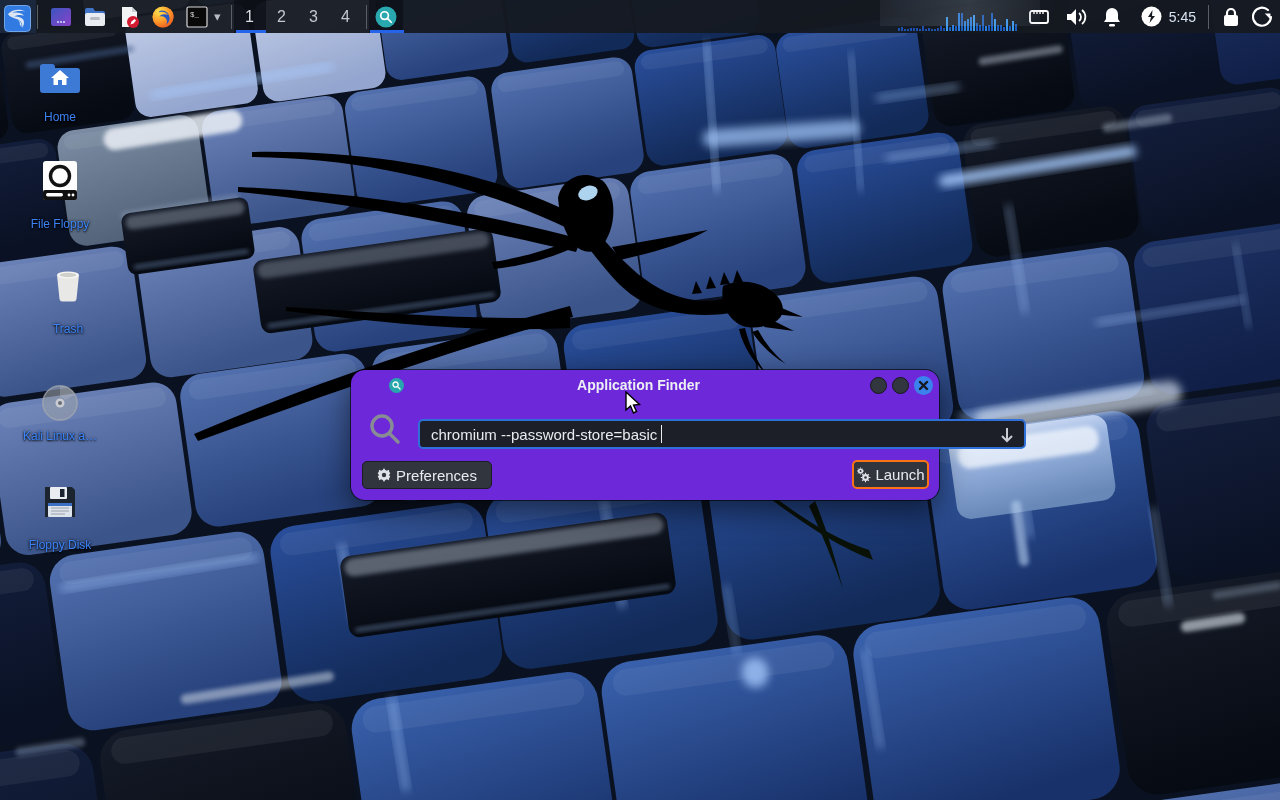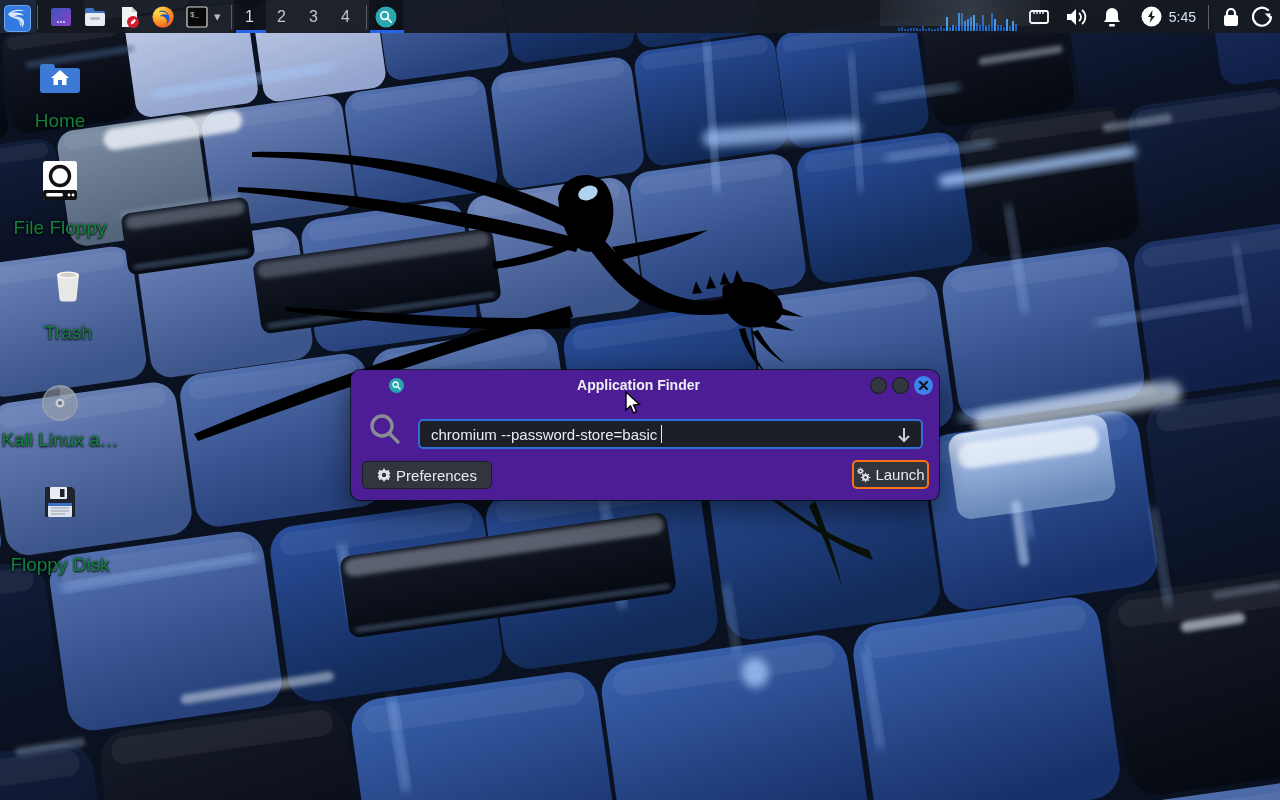--- a/index.html
+++ b/index.html
@@ -3,24 +3,24 @@
 * { margin:0; padding:0; box-sizing:border-box; }
 html,body { width:1280px; height:800px; overflow:hidden; background:#070b14;
   font-family:"Liberation Sans", sans-serif; }
 #wall { position:absolute; left:0; top:0; width:1280px; height:800px; }
 #panel { position:absolute; left:0; top:0; width:1280px; height:33px;
   background:rgba(21,25,33,0.95); display:flex; align-items:center; z-index:50; }
 .sep { width:1px; height:24px; background:#5a5f66; margin:0 6px; }
 .licon { width:24px; height:24px; margin:0 5px; flex:0 0 auto; }
 .wsnum { width:32px; text-align:center; color:#c3c7cf; font-size:16px; }
 #dlg { position:absolute; left:351px; top:370px; width:588px; height:130px;
-  background:#4c1d95; border-radius:9px; z-index:60;
+  background:#6d28d9; border-radius:14px; z-index:60;
   box-shadow:0 10px 30px rgba(0,0,0,0.55), 0 0 0 1px rgba(0,0,0,0.6);padding-left:27px; }
 .deskicon { position:absolute; z-index:20; width:120px; text-align:center; }
-.desklabel { color:#15803d; font-size:19px;
+.desklabel { color:#3b82f6; font-size:12px;
   text-shadow:0 1px 2px rgba(0,0,0,0.9), 0 0 3px rgba(0,0,0,0.8); }
 </style></head>
 <body>
 <div id="wall"><svg width="1280" height="800" viewBox="0 0 1280 800" xmlns="http://www.w3.org/2000/svg">
       <rect width="1280" height="800" fill="#0a1120"></rect>
       <defs>
         <linearGradient id="gL" x1="0" y1="0" x2="0.22" y2="1">
           <stop offset="0" stop-color="#9cadd3"></stop>
           <stop offset="0.45" stop-color="#8598c5"></stop>
           <stop offset="1" stop-color="#687fb4"></stop>
@@ -515,21 +515,21 @@
 </div>
 <div class="deskicon" style="left:0;top:484px">
   <svg width="36" height="36" viewBox="0 0 36 36">
       <path d="M3,3 h27 l3,3 v27 h-30 Z" fill="#1c2430"></path>
       <rect x="8" y="3" width="17" height="12" rx="1" fill="#e9edf2"></rect>
       <rect x="18" y="5" width="4.5" height="8" fill="#1c2430"></rect>
       <rect x="6" y="19" width="24" height="14" rx="1" fill="#dde3ea"></rect>
       <path d="M6,19 h24 v3 h-24 Z" fill="#3a6fc4"></path>
       <path d="M9,24 h18 M9,27 h18 M9,30 h14" stroke="#9aa2ac" stroke-width="1.2"></path>
     </svg>
-  <div class="desklabel" style="margin-top:30px">Floppy Disk</div>
+  <div class="desklabel" style="margin-top:14px">Floppy Disk</div>
 </div>
 
 <div id="dlg">
   <div style="position:relative;height:30px;display:flex;align-items:center;">
     <svg style="margin-left:11px" width="15" height="15" viewBox="0 0 15 15">
         <circle cx="7.5" cy="7.5" r="7.5" fill="#27a7ad"></circle>
         <circle cx="6.6" cy="6.6" r="2.6" fill="none" stroke="#fff" stroke-width="1.3"></circle>
         <line x1="8.6" y1="8.6" x2="11" y2="11" stroke="#fff" stroke-width="1.3" stroke-linecap="round"></line>
       </svg>
     <div style="position:absolute;left:0;right:40px;text-align:center;color:#eceff4;font-weight:bold;font-size:14px;">Application Finder</div>
@@ -541,21 +541,21 @@
             <path d="M2,2 L9,9 M9,2 L2,9" stroke="#16191f" stroke-width="2.4" stroke-linecap="round"></path>
           </svg>
       </div>
     </div>
   </div>
   <div style="position:absolute;left:0;top:30px;width:100%;">
     <svg style="position:absolute;left:17px;top:12px" width="34" height="34" viewBox="0 0 34 34">
         <circle cx="14" cy="14" r="10" fill="none" stroke="#878c95" stroke-width="3.4"></circle>
         <line x1="21.5" y1="21.5" x2="30" y2="30" stroke="#878c95" stroke-width="3.4" stroke-linecap="round"></line>
       </svg>
-    <div style="position:absolute;left:67px;top:19px;width:505px;height:30px;background:#1c1f27;border:2px solid #2e6fd8;border-radius:5px;display:flex;align-items:center;">
+    <div style="position:absolute;left:67px;top:19px;width:608px;height:30px;background:#1c1f27;border:2px solid #2e6fd8;border-radius:5px;display:flex;align-items:center;">
       <div style="color:#e9ebee;font-size:15px;margin-left:11px;">chromium --password-store=basic</div>
       <div style="width:1px;height:18px;background:#e9ebee;margin-left:4px;"></div>
       <svg style="position:absolute;right:9px;top:5px" width="16" height="18" viewBox="0 0 16 18">
           <path d="M8,2 V14 M3,10 L8,15 L13,10" stroke="#c9cdd4" stroke-width="2" fill="none"></path>
         </svg>
     </div>
   </div>
   <div style="position:absolute;left:11px;top:91px;width:130px;height:28px;background:#31353e;border:1px solid #1a1d22;border-radius:5px;display:flex;align-items:center;justify-content:center;color:#e8ebf0;font-size:15px;">
     <svg width="14" height="14" viewBox="0 0 14 14" style="margin-right:5px">
         <path d="M7,0 L8.2,2 a5,5 0 0 1 1.6,0.65 L12,1.8 L12.2,4 a5,5 0 0 1 1.15,1.15 L12,7 l1.35,1.85 A5,5 0 0 1 12.2,10 L12,12.2 l-2.2,-0.85 a5,5 0 0 1 -1.6,0.65 L7,14 l-1.2,-2 a5,5 0 0 1 -1.6,-0.65 L2,12.2 L1.8,10 A5,5 0 0 1 0.65,8.85 L2,7 L0.65,5.15 A5,5 0 0 1 1.8,4 L2,1.8 l2.2,0.85 a5,5 0 0 1 1.6,-0.65 Z" fill="#dfe2e8"></path>

